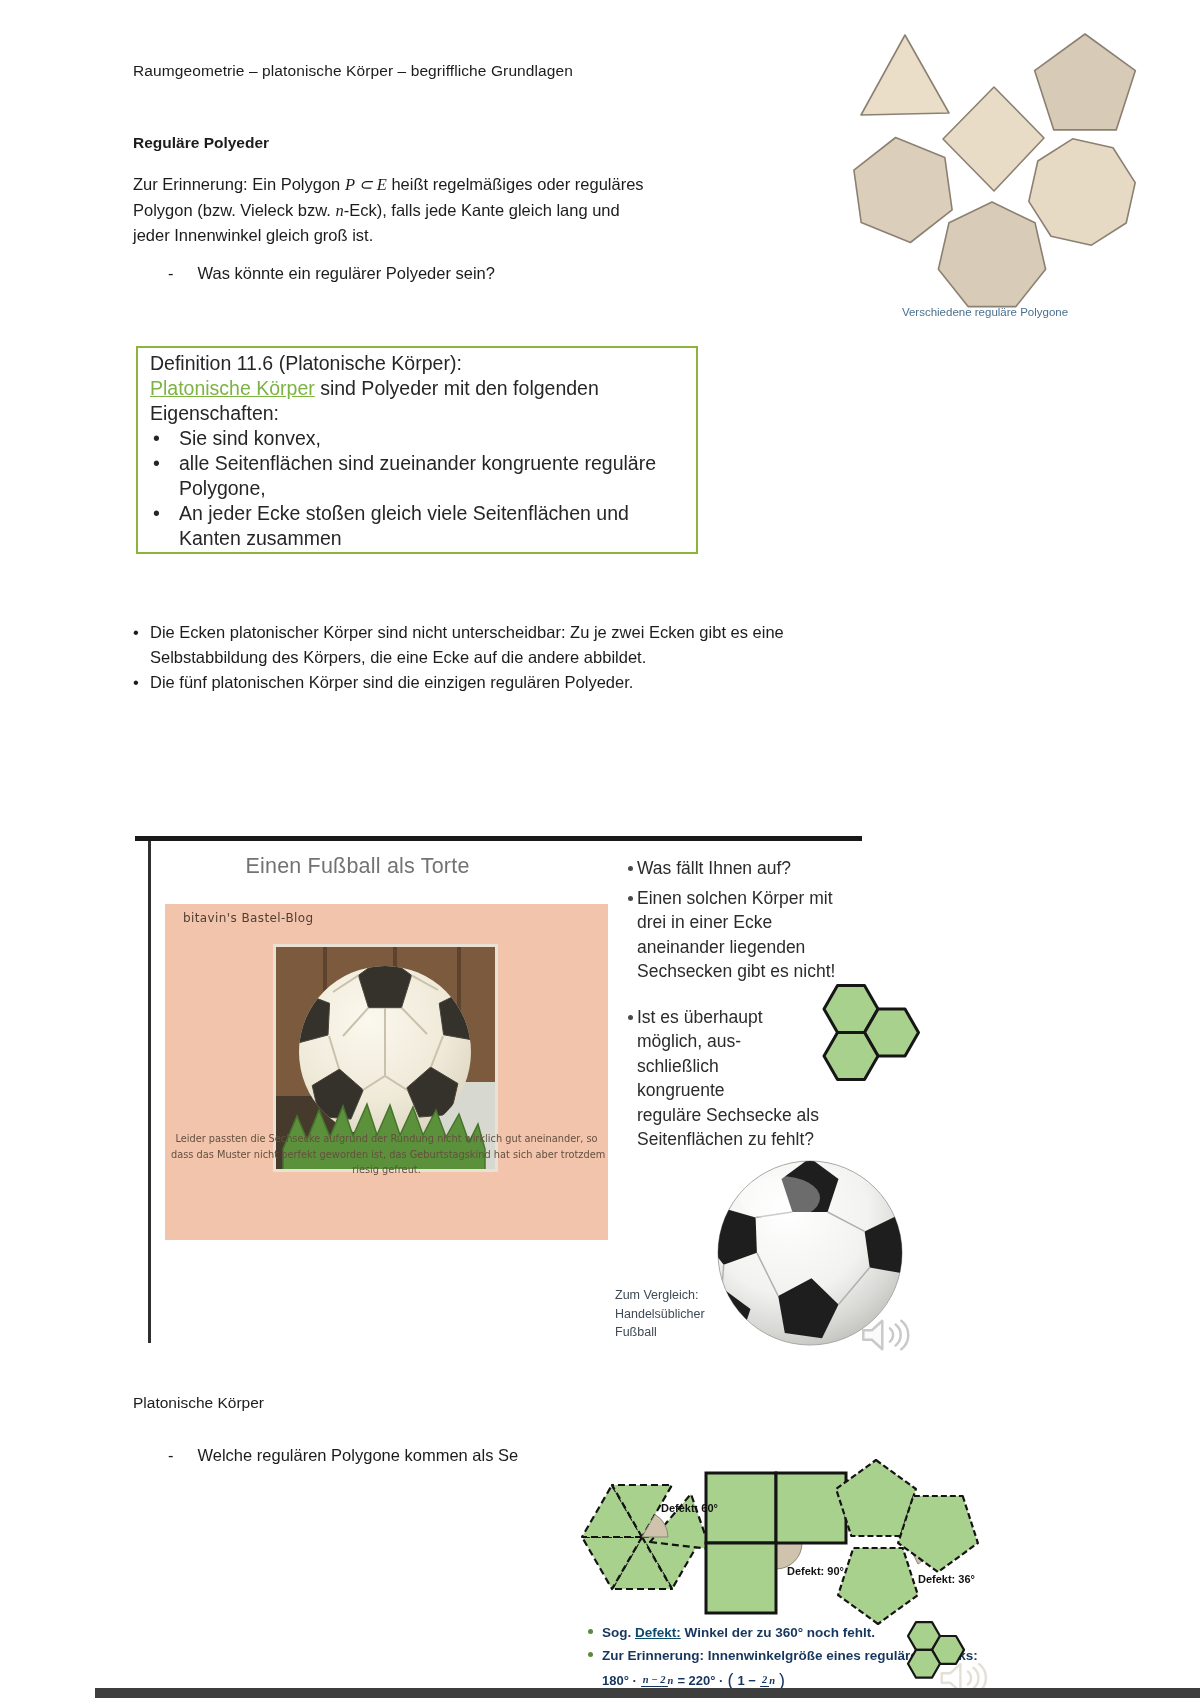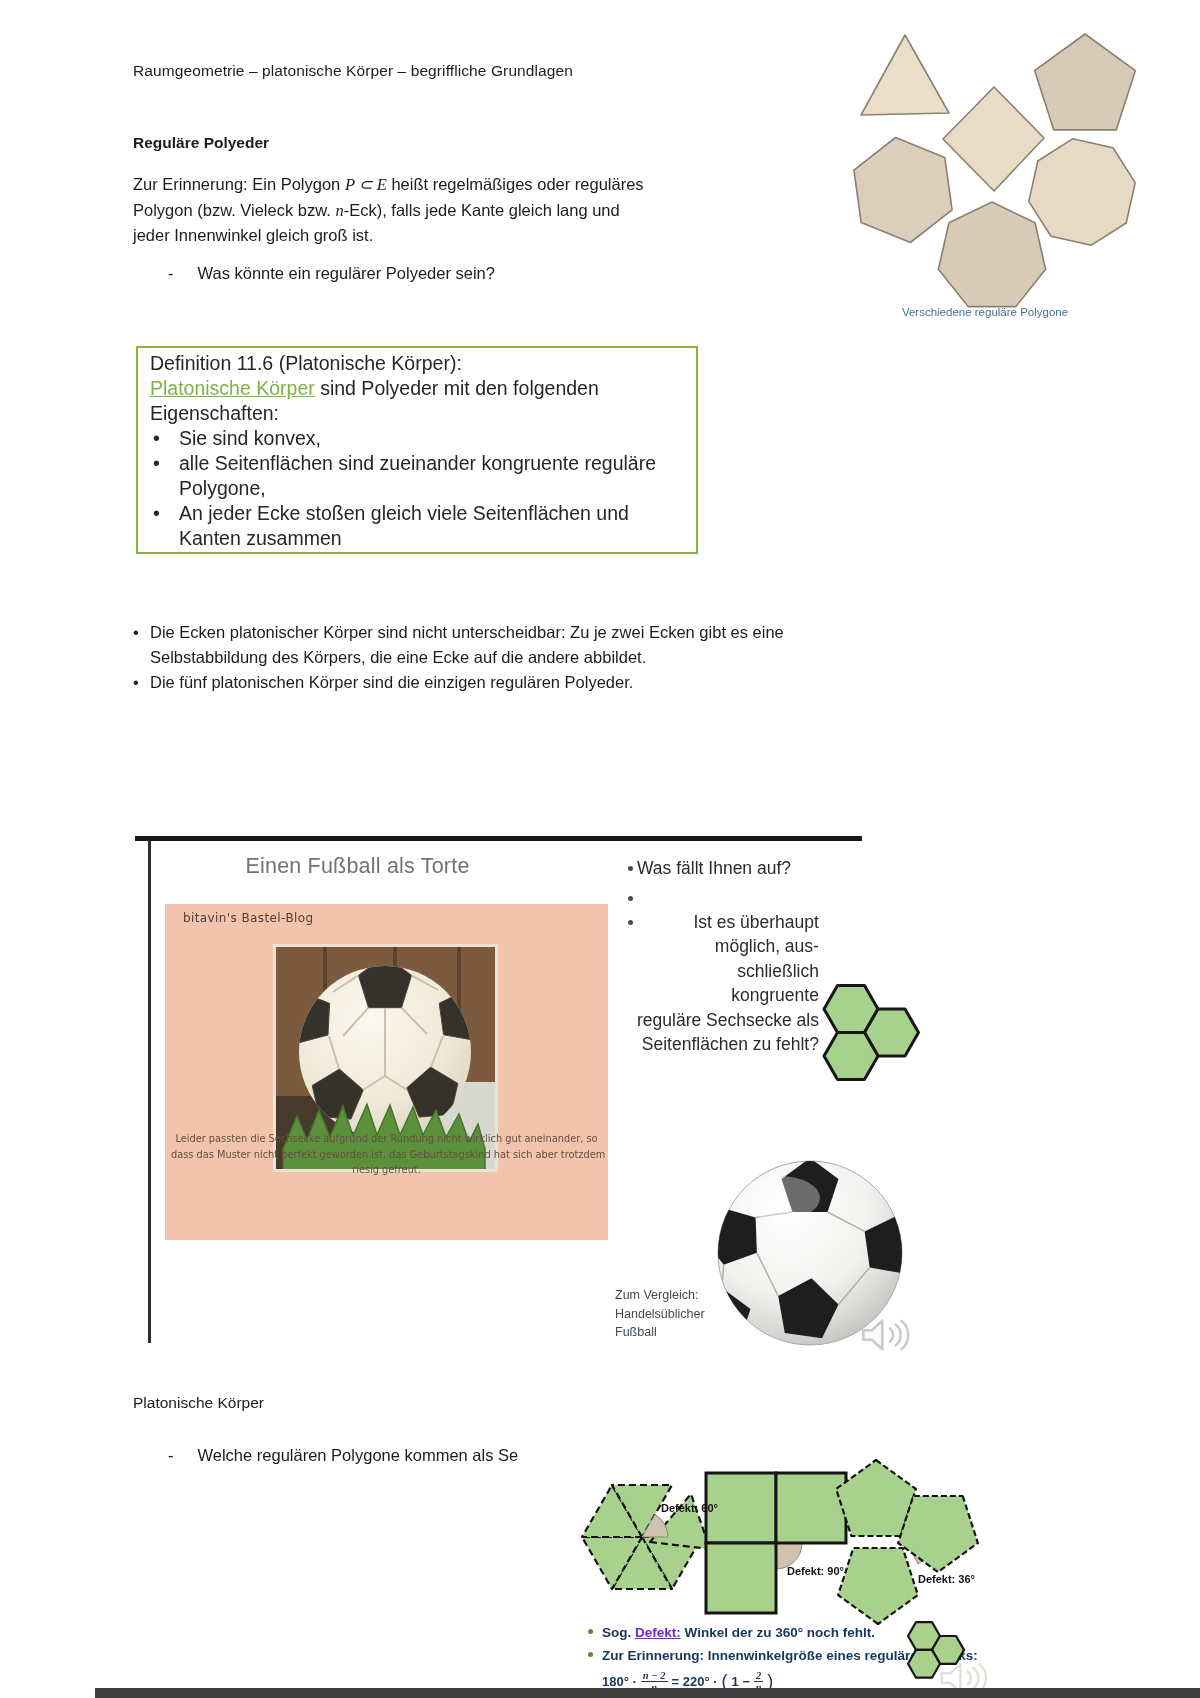--- a/index.html
+++ b/index.html
@@ -43,42 +43,42 @@
   .blog{left:183px;top:911px;font-size:12px;color:#503e35;font-family:"DejaVu Sans",sans-serif;letter-spacing:.4px;}
   .photo{left:273px;top:944px;}
   .pcap{left:171px;top:1131px;width:431px;text-align:center;font-size:9.8px;line-height:15.5px;
         color:#64503f;font-family:"DejaVu Sans",sans-serif;}
   .pcap div{white-space:nowrap;}
 
   .sbul{left:628px;top:856px;width:290px;}
   .srow{display:flex;gap:4px;}
   .sdot{width:5px;height:5px;border-radius:50%;background:#4a4a4a;margin-top:10px;flex:none;}
   .sline{white-space:nowrap;font-size:17.5px;line-height:24.5px;color:#2b2b2b;}
-  .mt5{margin-top:5px;} .mt9{margin-top:9px;text-align:right;}
+  .mt5{margin-top:5px;} .mt9{margin-top:21px;}
 
   .hexes{left:810px;top:983px;}
   .ballimg{left:702px;top:1158px;}
   .cmp{left:615px;top:1286px;font-size:12.5px;line-height:18.5px;color:#3e4a55;}
   .cmp div{white-space:nowrap;}
   .spk1{left:856px;top:1316px;}
 
   
   .bheading{left:133px;top:1394px;font-size:15.5px;}
   .figs{left:550px;top:1452px;}
   .lbl{position:absolute;font-size:11px;font-weight:700;color:#111;white-space:nowrap;}
   .lbl60{left:661px;top:1502px;} .lbl90{left:787px;top:1565px;} .lbl36{left:918px;top:1573px;}
 
   .bnotes{left:588px;top:1624px;width:340px;}
   .bnote{display:flex;gap:9px;font-size:13.5px;font-weight:700;color:#17365d;line-height:17px;margin-bottom:6px;}
   .bdot{width:5px;height:5px;background:#5c8a3c;border-radius:50%;margin-top:5px;flex:none;}
-  .glink{color:#6d28d9;text-decoration:underline;cursor:pointer;}
+  .glink{color:#0c4a6e;text-decoration:underline;cursor:pointer;}
   .bnote .t{white-space:nowrap;}
   .formula{margin-left:14px;margin-top:2px;color:#17365d;font-size:13px;font-weight:600;
            display:flex;align-items:center;gap:4px;}
-  .frac{display:inline-flex;flex-direction:column;align-items:center;line-height:1.05;font-size:10.5px;}
+  .frac{display:inline-flex;align-items:center;line-height:1.05;font-size:10.5px;}
   .frac .n{border-bottom:1px solid #17365d;padding:0 2px;}
   .paren{font-size:18px;font-weight:400;}
 
   .shex{left:902px;top:1618px;}
   .spk2{left:938px;top:1658px;opacity:.55;}
   .bottombar{left:95px;top:1688px;width:1105px;height:10px;background:#3e3e3e;}
 </style>
 </head>
 <body>
 
@@ -196,20 +196,26 @@
 
   <div class="abs sbul">
     <div class="srow">
       <span class="sdot"></span>
       <div>
           <div class="sline">Was fällt Ihnen auf?</div>
         </div>
     </div>
     <div class="srow mt5">
       <span class="sdot"></span>
+      <div>
+          <div class="sline">Einen solchen Körper mit</div>
+          <div class="sline">drei in einer Ecke</div>
+          <div class="sline">aneinander liegenden</div>
+          <div class="sline">Sechsecken gibt es nicht!</div>
+        </div>
     </div>
     <div class="srow mt9">
       <span class="sdot"></span>
       <div>
           <div class="sline">Ist es überhaupt</div>
           <div class="sline">möglich, aus-</div>
           <div class="sline">schließlich</div>
           <div class="sline">kongruente</div>
           <div class="sline">reguläre Sechsecke als</div>
           <div class="sline">Seitenflächen zu fehlt?</div>

